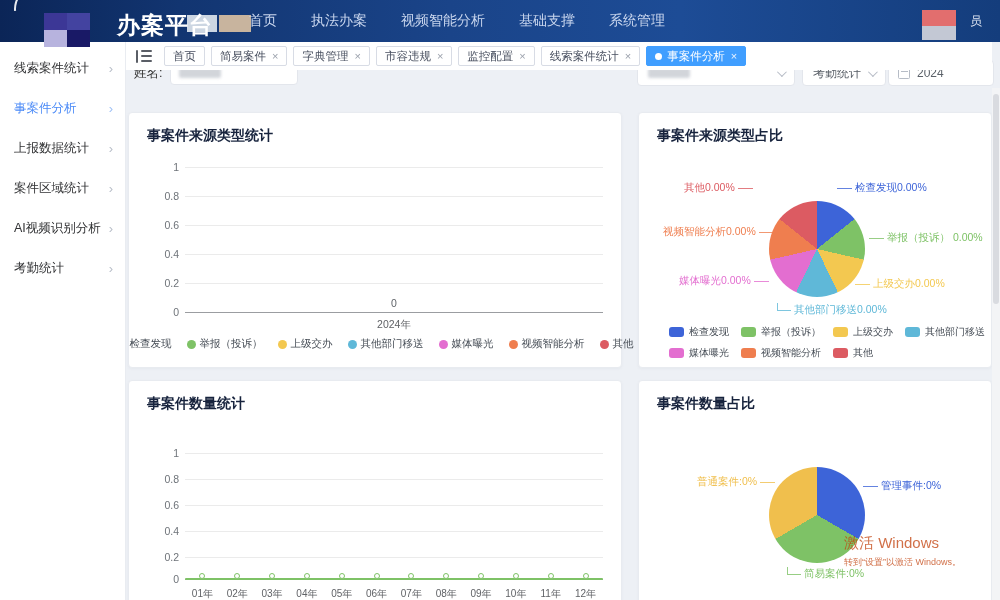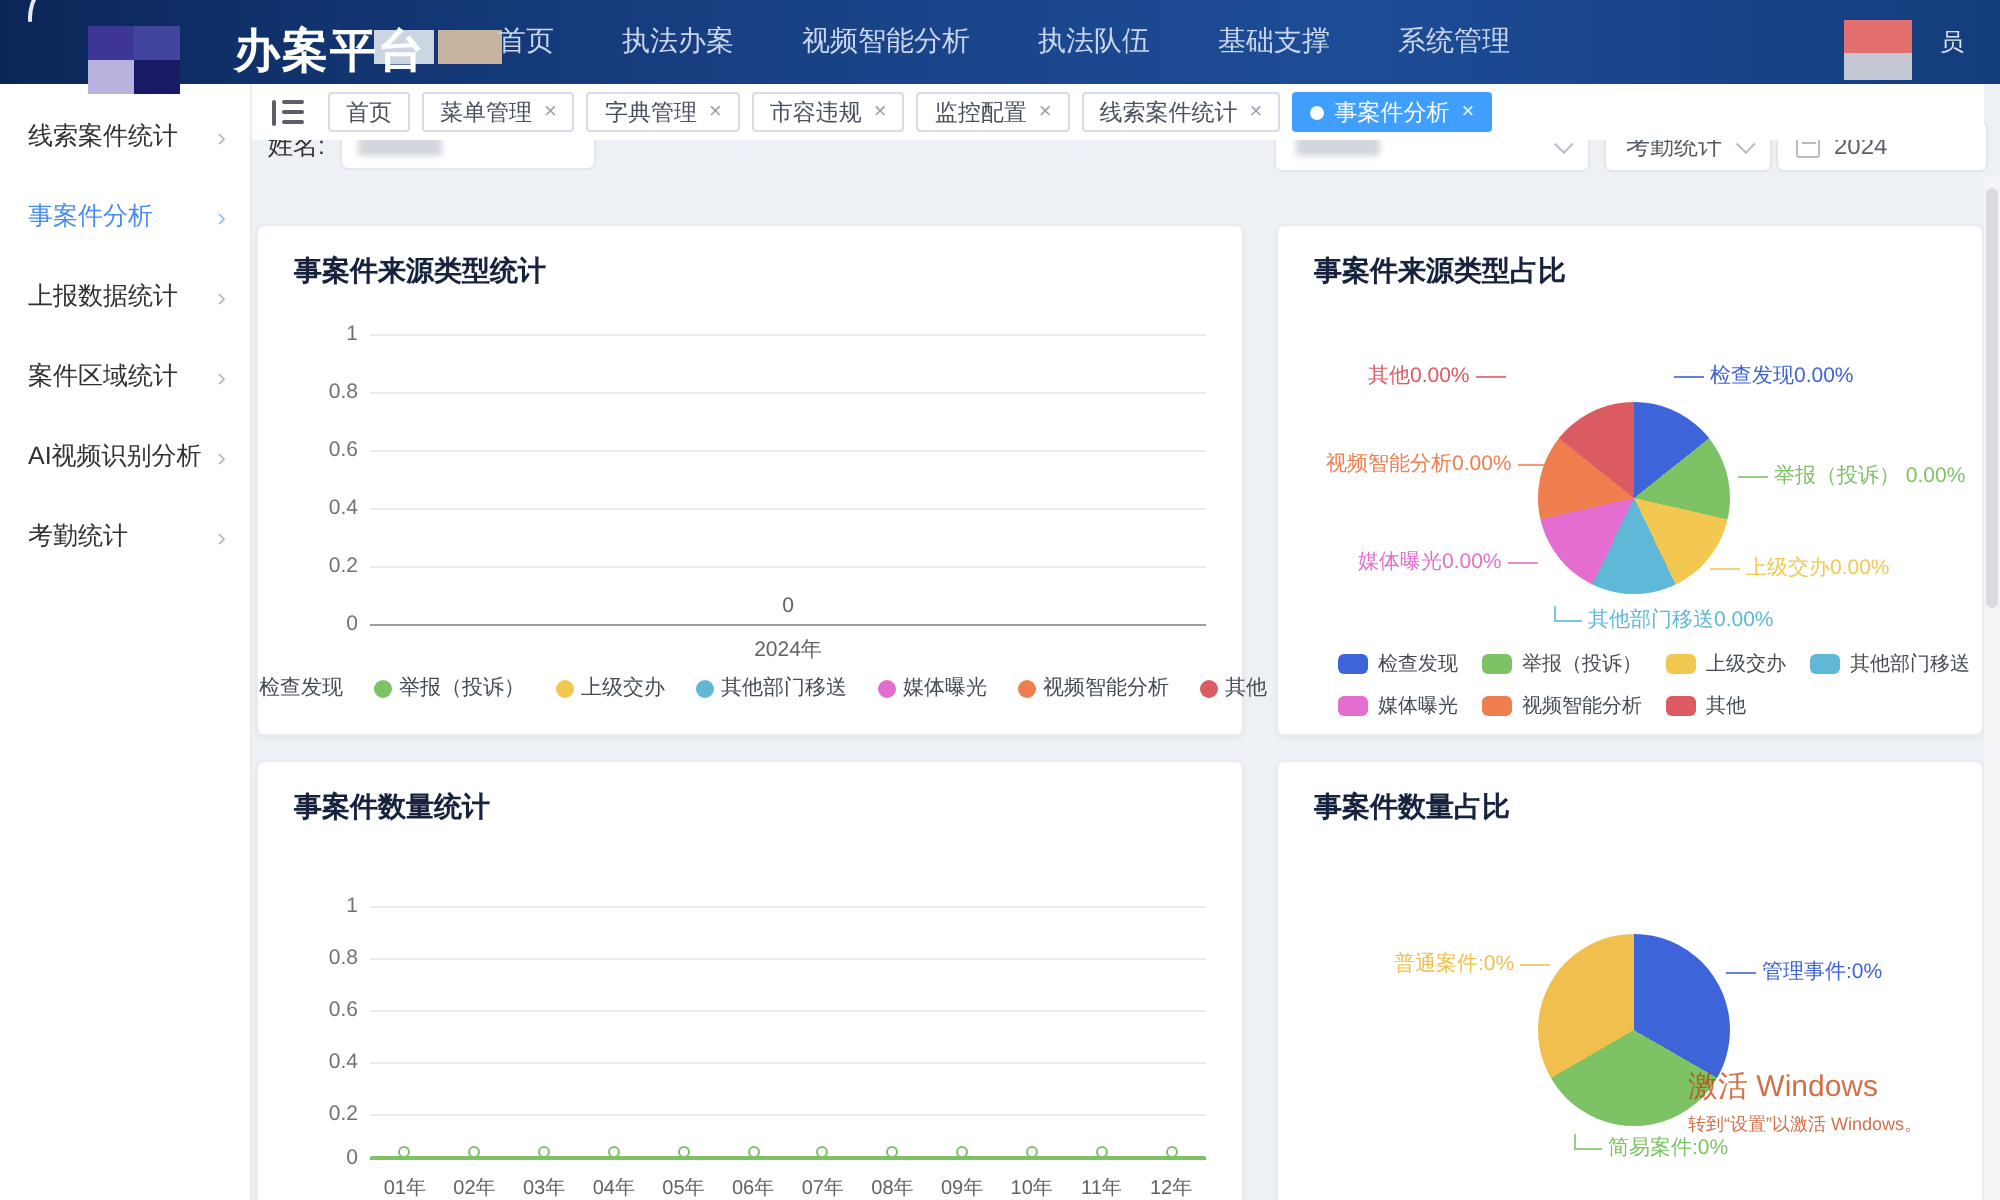--- a/index.html
+++ b/index.html
@@ -130,21 +130,20 @@
         <i></i>
         <i></i>
       </div>
     <div class="redact-a"></div>
     <div class="redact-b"></div>
     <div class="app-title">办案平台</div>
     <nav class="topnav">
       <div class="nav-item">首页</div>
       <div class="nav-item">执法办案</div>
       <div class="nav-item">视频智能分析</div>
-      <div class="nav-item">执法队伍</div>
       <div class="nav-item">基础支撑</div>
       <div class="nav-item">系统管理</div>
     </nav>
     <div class="user-area">
       <div class="avatar-redact"></div>
       <span class="user-text">员</span>
     </div>
   </header>
   <div class="corner-deco"></div>
 
@@ -181,21 +180,21 @@
     <div class="collapse-icon">
         <i></i>
         <b></b>
         <b></b>
         <b></b>
       </div>
     <div class="tab">
         <span>首页</span>
       </div>
     <div class="tab">
-        <span>菜单管理</span>
+        <span>简易案件</span>
         <span class="x">×</span>
       </div>
     <div class="tab">
         <span>字典管理</span>
         <span class="x">×</span>
       </div>
     <div class="tab">
         <span>市容违规</span>
         <span class="x">×</span>
       </div>

